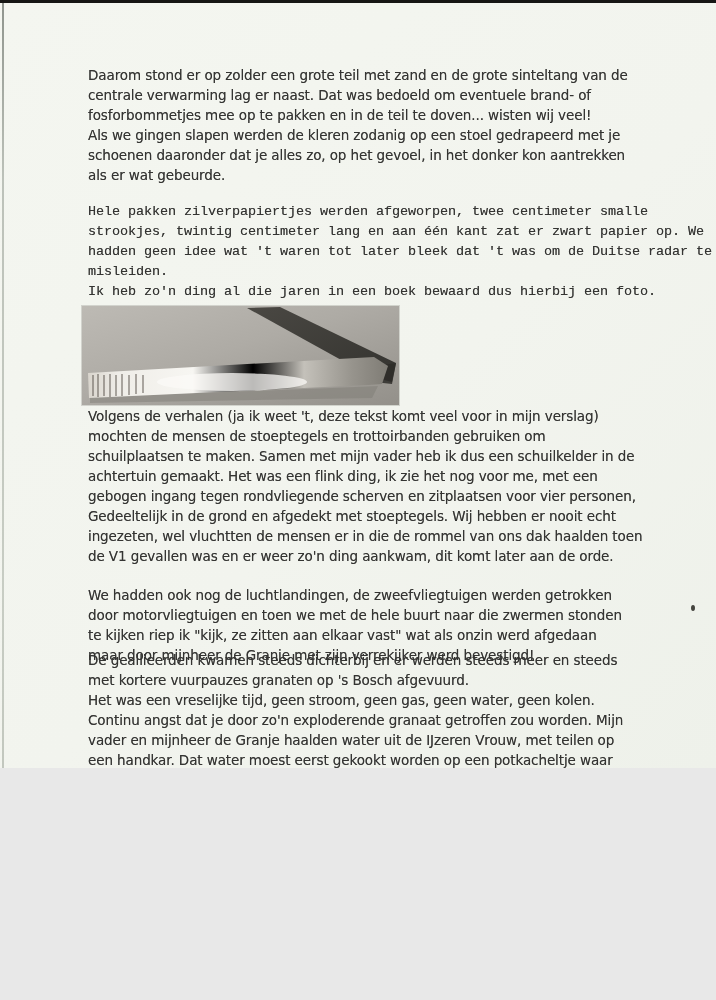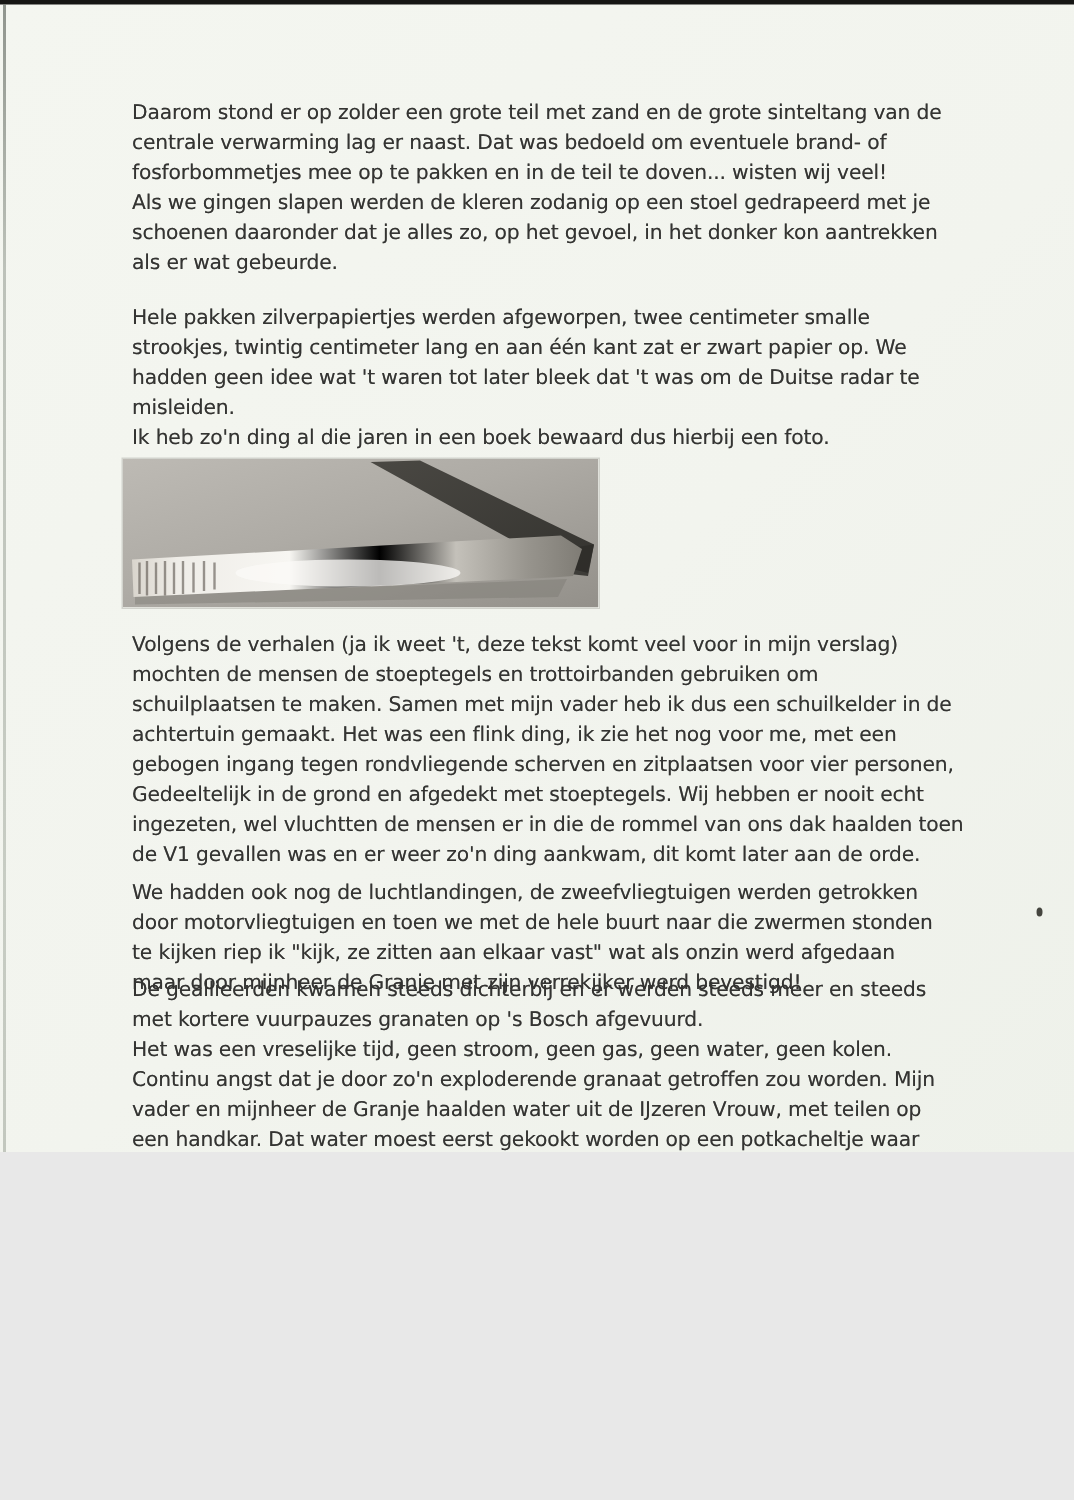--- a/index.html
+++ b/index.html
@@ -51,22 +51,22 @@
     position: absolute;
     left: 88px;
     white-space: pre;
     font-size: 13.5px;
     line-height: 20px;
     letter-spacing: -0.1px;
     color: #343432;
     text-shadow: 0 0 .4px rgba(40,40,40,.55);
   }
   .para-1 { top: 65px; }
-  .para-2 { top: 202px; }
-  .para-3 { top: 420px; }
+  .para-2 { top: 202px; font-family: Liberation Mono, monospace; }
+  .para-3 { top: 406px; }
   .para-4 { top: 585px; }
   .para-5 { top: 650px; }
 
   .page-number {
     position: absolute;
     top: 918px; left: 614px;
     font-size: 15px;
     color: #3a3a38;
     text-shadow: 0 0 .4px rgba(40,40,40,.5);
   }

